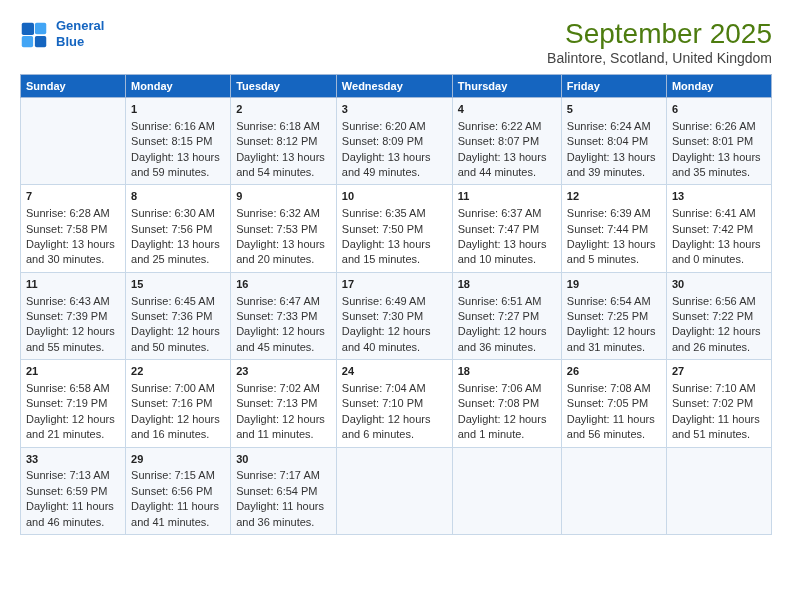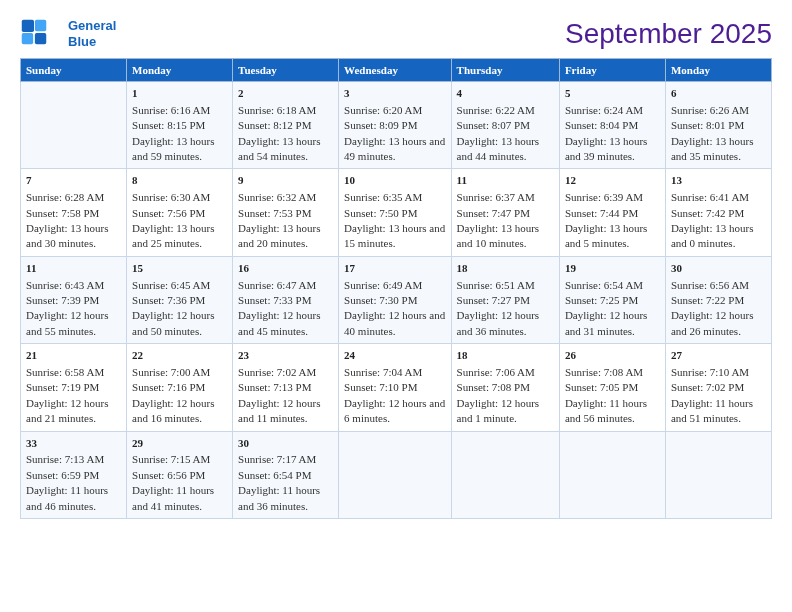--- a/index.html
+++ b/index.html
@@ -17,53 +17,52 @@
       background: #fff;
     }
     .header {
       display: flex;
       justify-content: space-between;
       align-items: flex-start;
       margin-bottom: 8px;
     }
     .logo {
       display: flex;
-      align-items: flex-start;
-      gap: 20px;
+      align-items: flex-end;
+      gap: 8px;
     }
     .logo-text {
       font-size: 13px;
       font-weight: bold;
       color: #1a1a1a;
       line-height: 1.2;
     }
     .logo-text span {
       color: #1565c0;
     }
     .logo-icon {
       width: 28px;
       height: 28px;
     }
     .title-block {
       text-align: right;
     }
     .main-title {
       font-size: 28px;
       font-weight: normal;
-      color: #4c1d95;
+      color: #4d7c0f;
     }
     .subtitle {
       font-size: 14px;
       color: #444;
     }
     table {
       width: 100%;
       border-collapse: collapse;
       font-size: 9.5px;
-      font-family: Liberation Serif, serif;
     }
     thead tr th {
       background-color: #1565c0;
       color: #fff;
       text-align: left;
       padding: 5px 5px;
       font-size: 11px;
       font-weight: bold;
       border: 1px solid #a0b8d8;
     }
@@ -105,20 +104,21 @@
         <rect x="2" y="17" width="13" height="13" rx="2" fill="#42a5f5"></rect>
         <rect x="17" y="17" width="13" height="13" rx="2" fill="#1565c0"></rect>
       </svg>
       <div class="logo-text">
         <div><span>General</span></div>
         <div><span>Blue</span></div>
       </div>
     </div>
     <div class="title-block">
       <div class="main-title">September 2025</div>
+      <div class="subtitle">Balintore, Scotland, United Kingdom</div>
     </div>
   </div>
 
   <table>
     <thead>
       <tr>
         <th>Sunday</th>
         <th>Monday</th>
         <th>Tuesday</th>
         <th>Wednesday</th>

